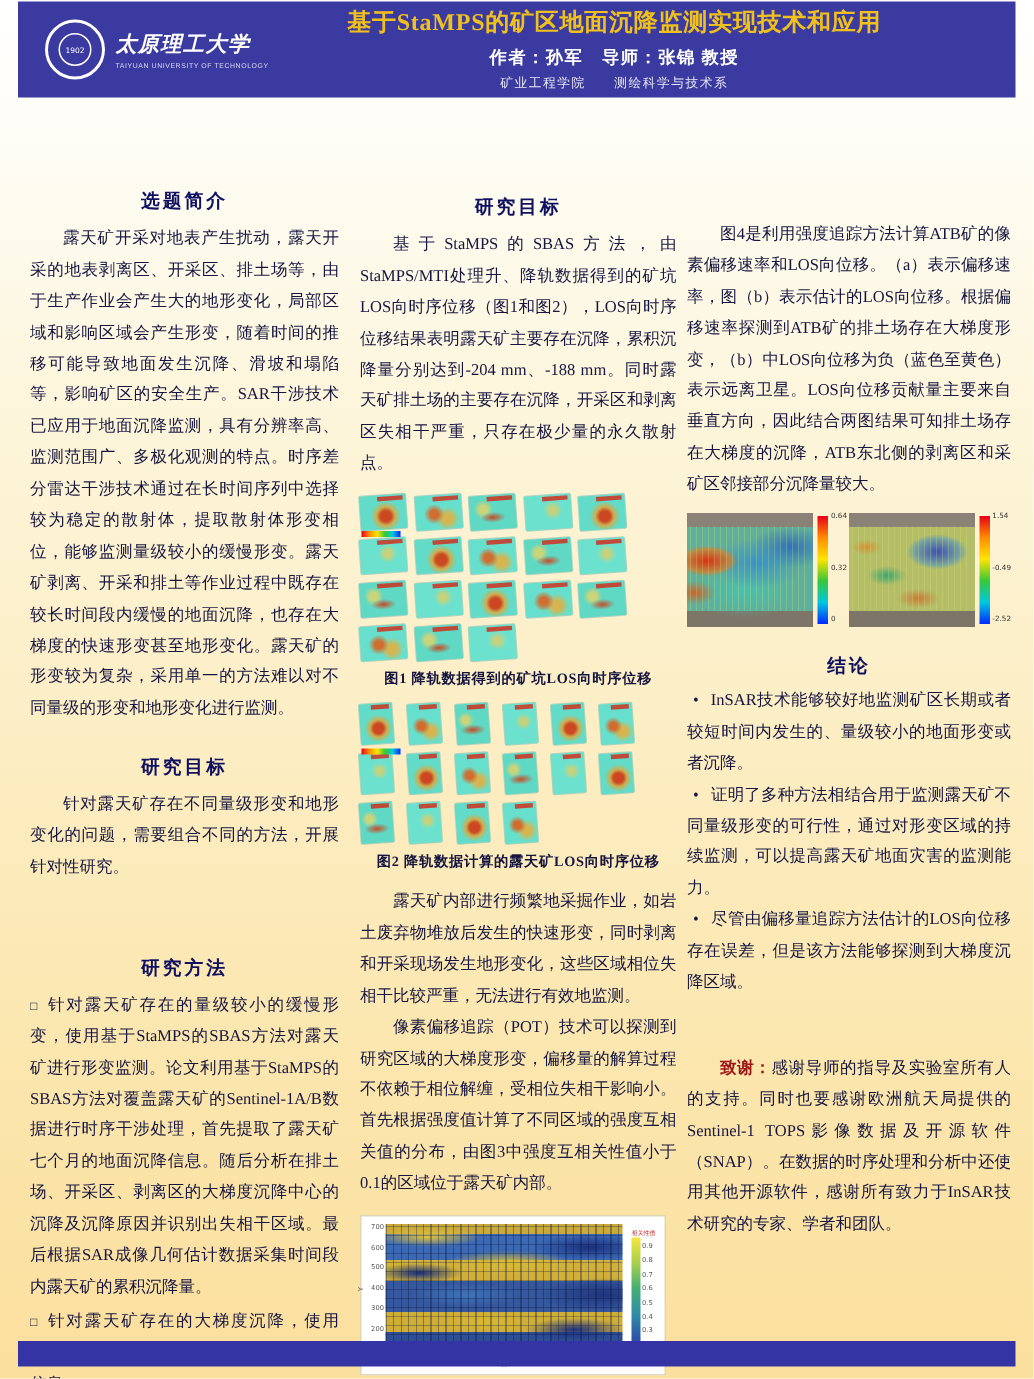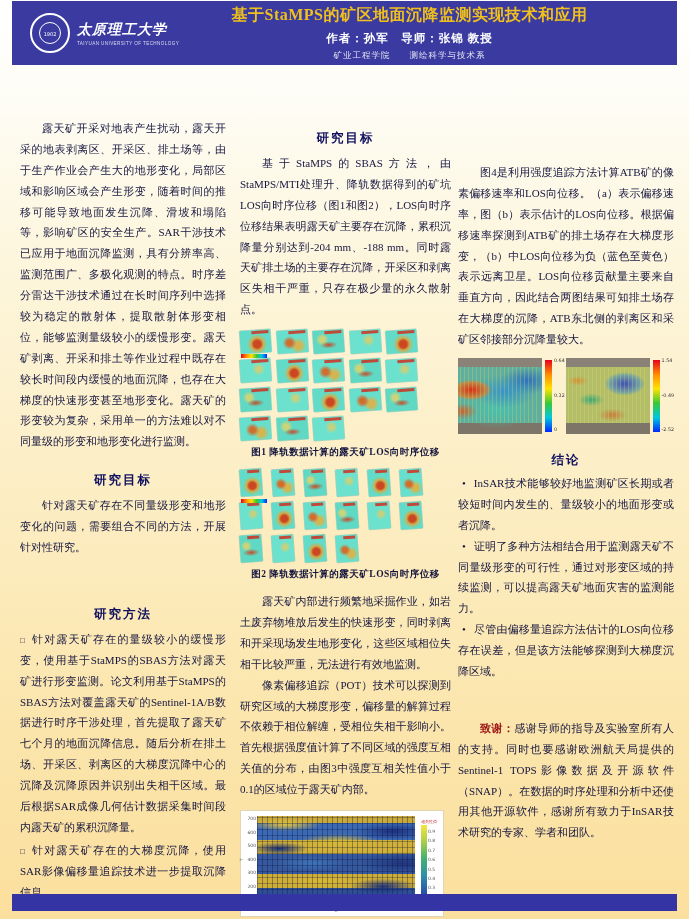--- a/index.html
+++ b/index.html
@@ -124,21 +124,21 @@
   .fig4-img::after { content:""; position:absolute; inset:9px 2px 11px 2px;
       background:repeating-linear-gradient(90deg, rgba(220,230,90,.28) 0 1px, transparent 1px 4px); }
   .fig4-cbar-wrap { display:flex; gap:2px; }
   .fig4-cbar { width:7px; height:72px; margin-top:2px;
       background:linear-gradient(180deg,#e8001c,#ff8c00,#ffe400,#37c837,#00c8e0,#0028ff); }
   .fig4-cbticks { display:flex; flex-direction:column; justify-content:space-between; height:74px; }
   .fig4-cbticks div { font-size:4.8px; color:#333; font-family:"DejaVu Sans",sans-serif; }
   .fig4-caption { margin-top:6px; }
 
   
-  .rc-para { margin-top:44px; }
+  .rc-para { margin-top:28px; }
   .h-conclusion { margin:18px 0 4px; }
   .ack { margin-top:36px; }
   .ack-label { font-weight:bold; color:var(--ack-red,#9c1414); }
 </style>
 </head>
 <body>
 
 <div class="poster">
 
   <div class="header">
@@ -153,20 +153,21 @@
       </div>
     </div>
     <div class="header-center">
       <div class="poster-title">基于StaMPS的矿区地面沉降监测实现技术和应用</div>
       <div class="poster-authors">作者：孙军　导师：张锦 教授</div>
       <div class="poster-dept">矿业工程学院　　测绘科学与技术系</div>
     </div>
   </div>
 
   <div class="col col-left">
+    <div class="sec-heading h-intro">选题简介</div>
     <div class="para">露天矿开采对地表产生扰动，露天开采的地表剥离区、开采区、排土场等，由于生产作业会产生大的地形变化，局部区域和影响区域会产生形变，随着时间的推移可能导致地面发生沉降、滑坡和塌陷等，影响矿区的安全生产。SAR干涉技术已应用于地面沉降监测，具有分辨率高、监测范围广、多极化观测的特点。时序差分雷达干涉技术通过在长时间序列中选择较为稳定的散射体，提取散射体形变相位，能够监测量级较小的缓慢形变。露天矿剥离、开采和排土等作业过程中既存在较长时间段内缓慢的地面沉降，也存在大梯度的快速形变甚至地形变化。露天矿的形变较为复杂，采用单一的方法难以对不同量级的形变和地形变化进行监测。</div>
 
     <div class="sec-heading h-objective">研究目标</div>
     <div class="para">针对露天矿存在不同量级形变和地形变化的问题，需要组合不同的方法，开展针对性研究。</div>
 
     <div class="sec-heading h-methods">研究方法</div>
     <div class="bullet-sq">
       <span class="marker">□</span><span>针对露天矿存在的量级较小的缓慢形变，使用基于StaMPS的SBAS方法对露天矿进行形变监测。论文利用基于StaMPS的SBAS方法对覆盖露天矿的Sentinel-1A/B数据进行时序干涉处理，首先提取了露天矿七个月的地面沉降信息。随后分析在排土场、开采区、剥离区的大梯度沉降中心的沉降及沉降原因并识别出失相干区域。最后根据SAR成像几何估计数据采集时间段内露天矿的累积沉降量。</span>
     </div>
     <div class="bullet-sq">
@@ -201,21 +202,21 @@
             <div class="tile t-f1 v1"></div>
             <div class="tile t-f1 v2"></div>
           </div>
           <div class="tile-row">
             <div class="tile t-f1 v1"></div>
             <div class="tile t-f1 v2"></div>
             <div class="tile t-f1 v3"></div>
           </div>
         </div>
       <div class="mini-colorbar cb-f1"></div>
-      <div class="caption minimap-caption">图1 降轨数据计算的露天矿LOS向时序位移</div>
+      <div class="caption minimap-caption">图1 降轨数据得到的矿坑LOS向时序位移</div>
     </div>
 
     <div class="minimap-fig">
       <div>
           <div class="tile-row">
             <div class="tile t-f2 v0"></div>
             <div class="tile t-f2 v1"></div>
             <div class="tile t-f2 v2"></div>
             <div class="tile t-f2 v3"></div>
             <div class="tile t-f2 v0"></div>

